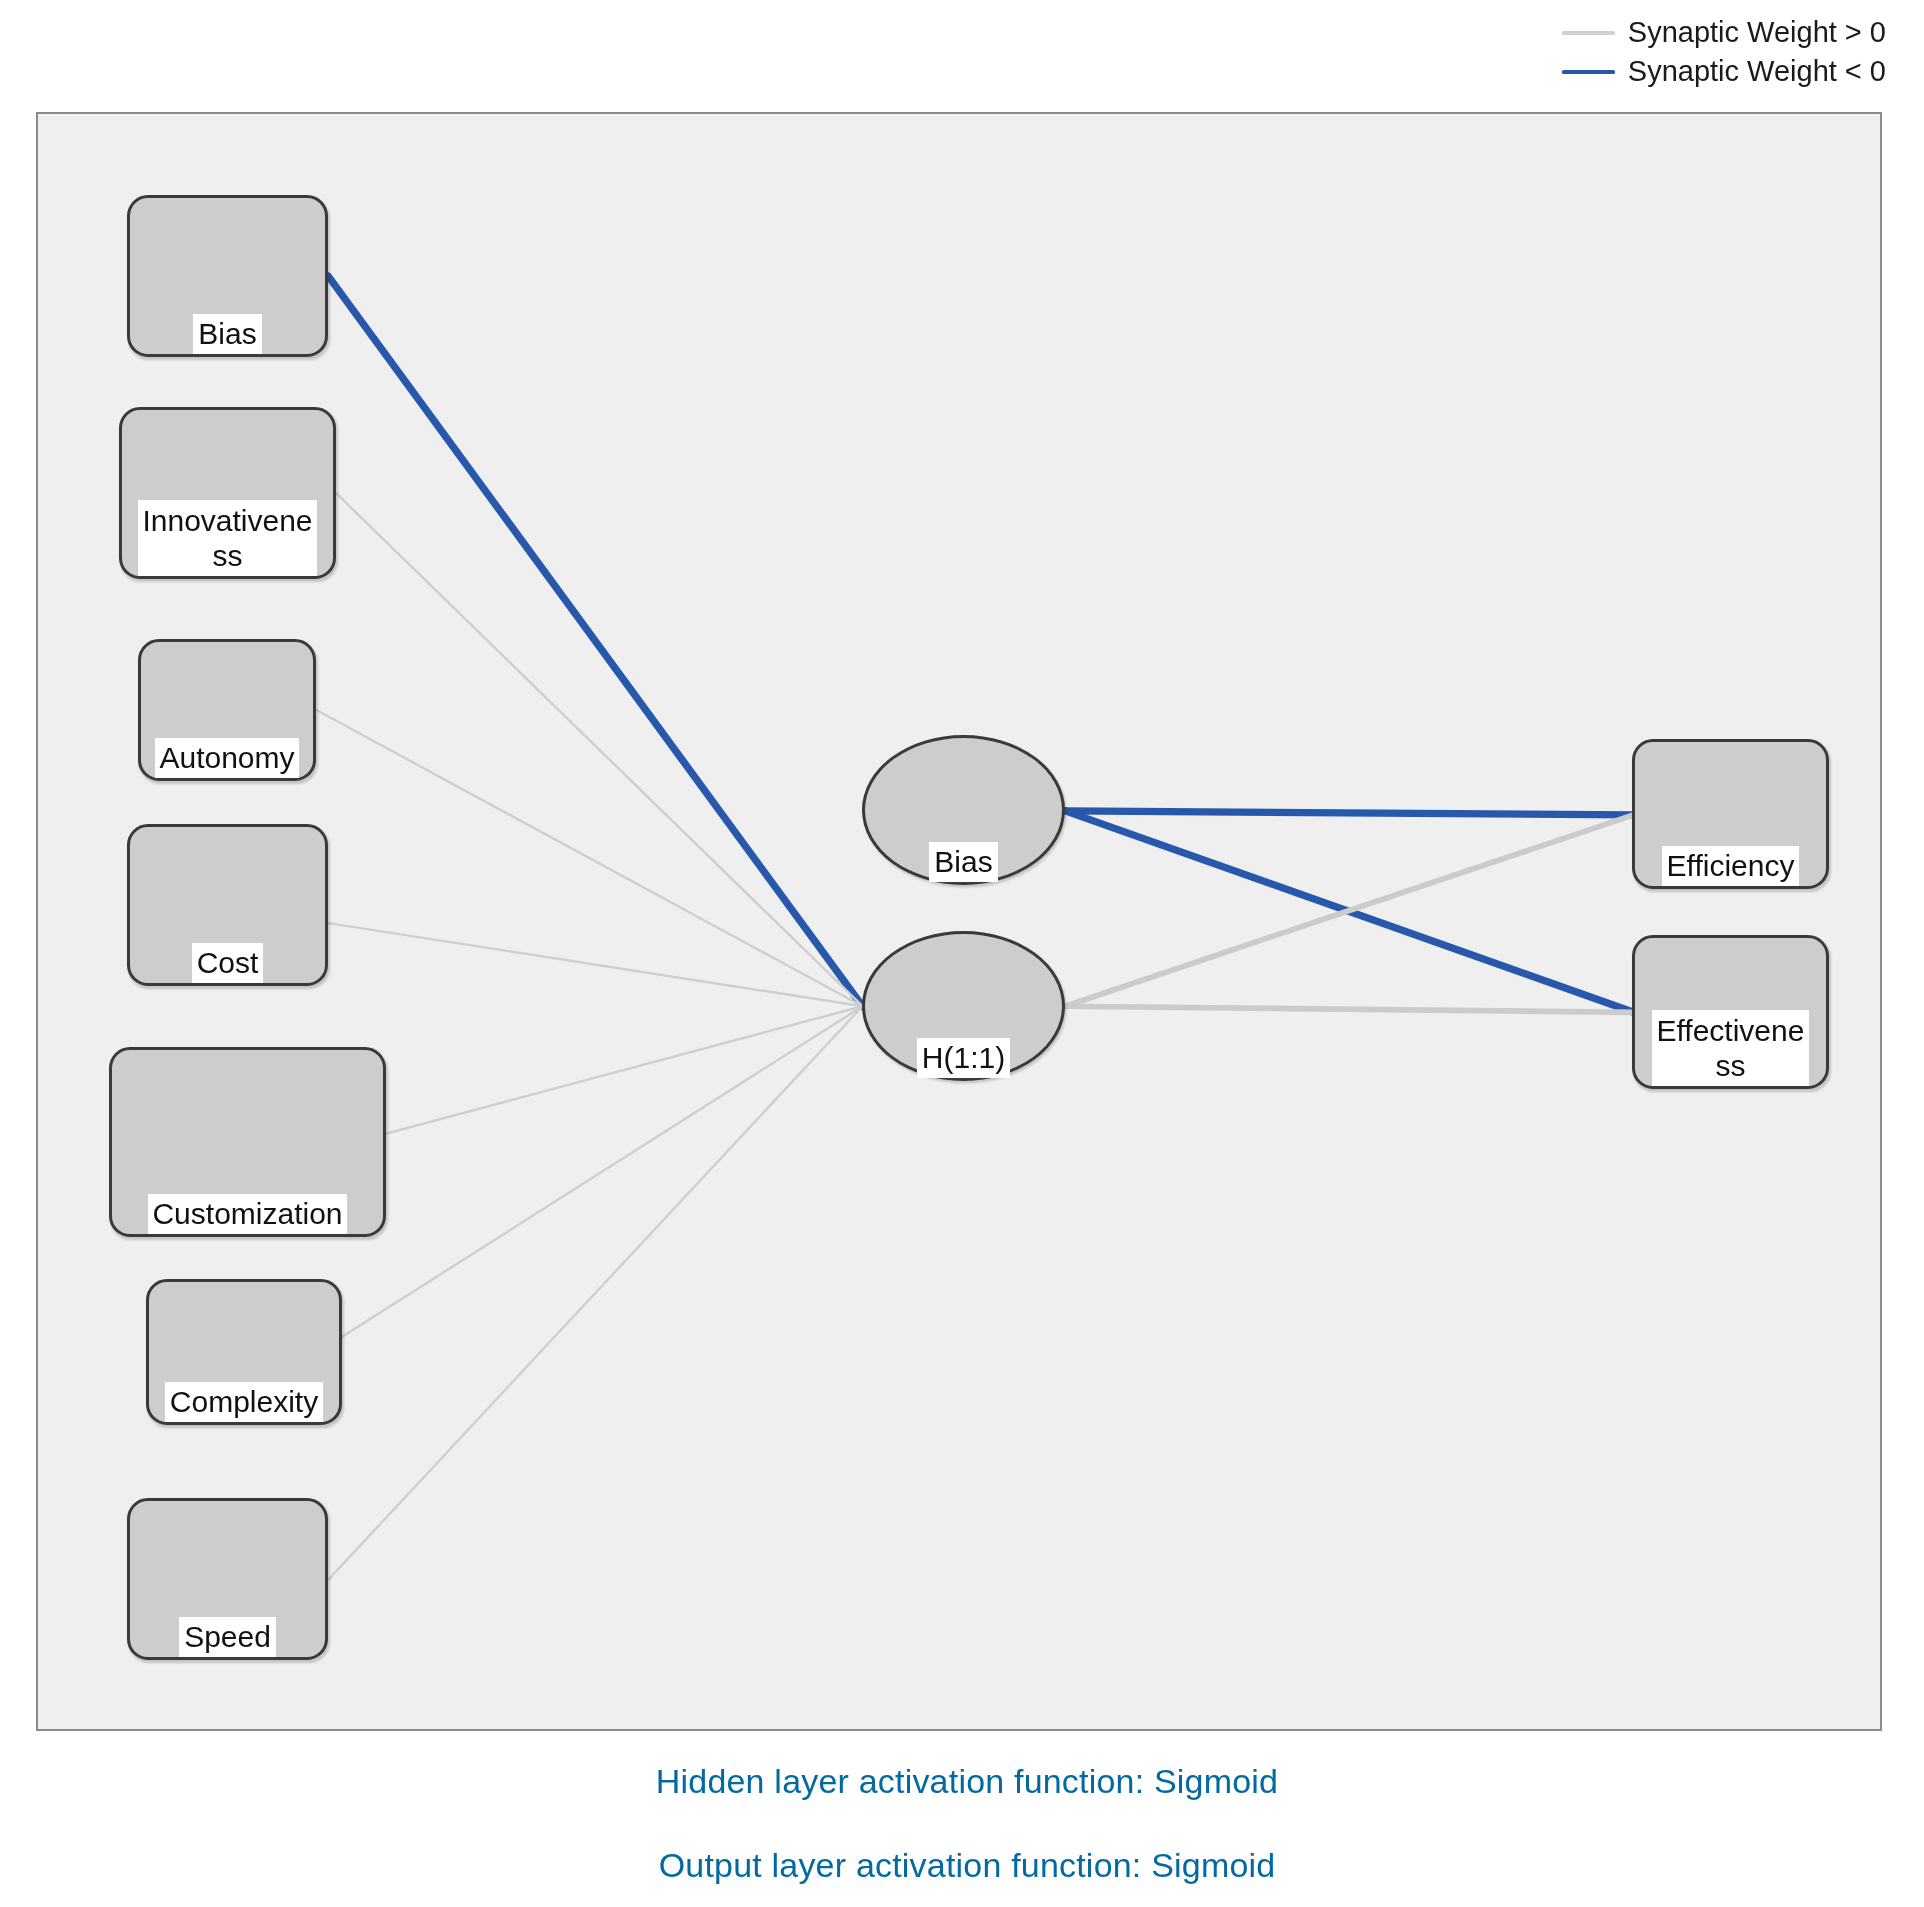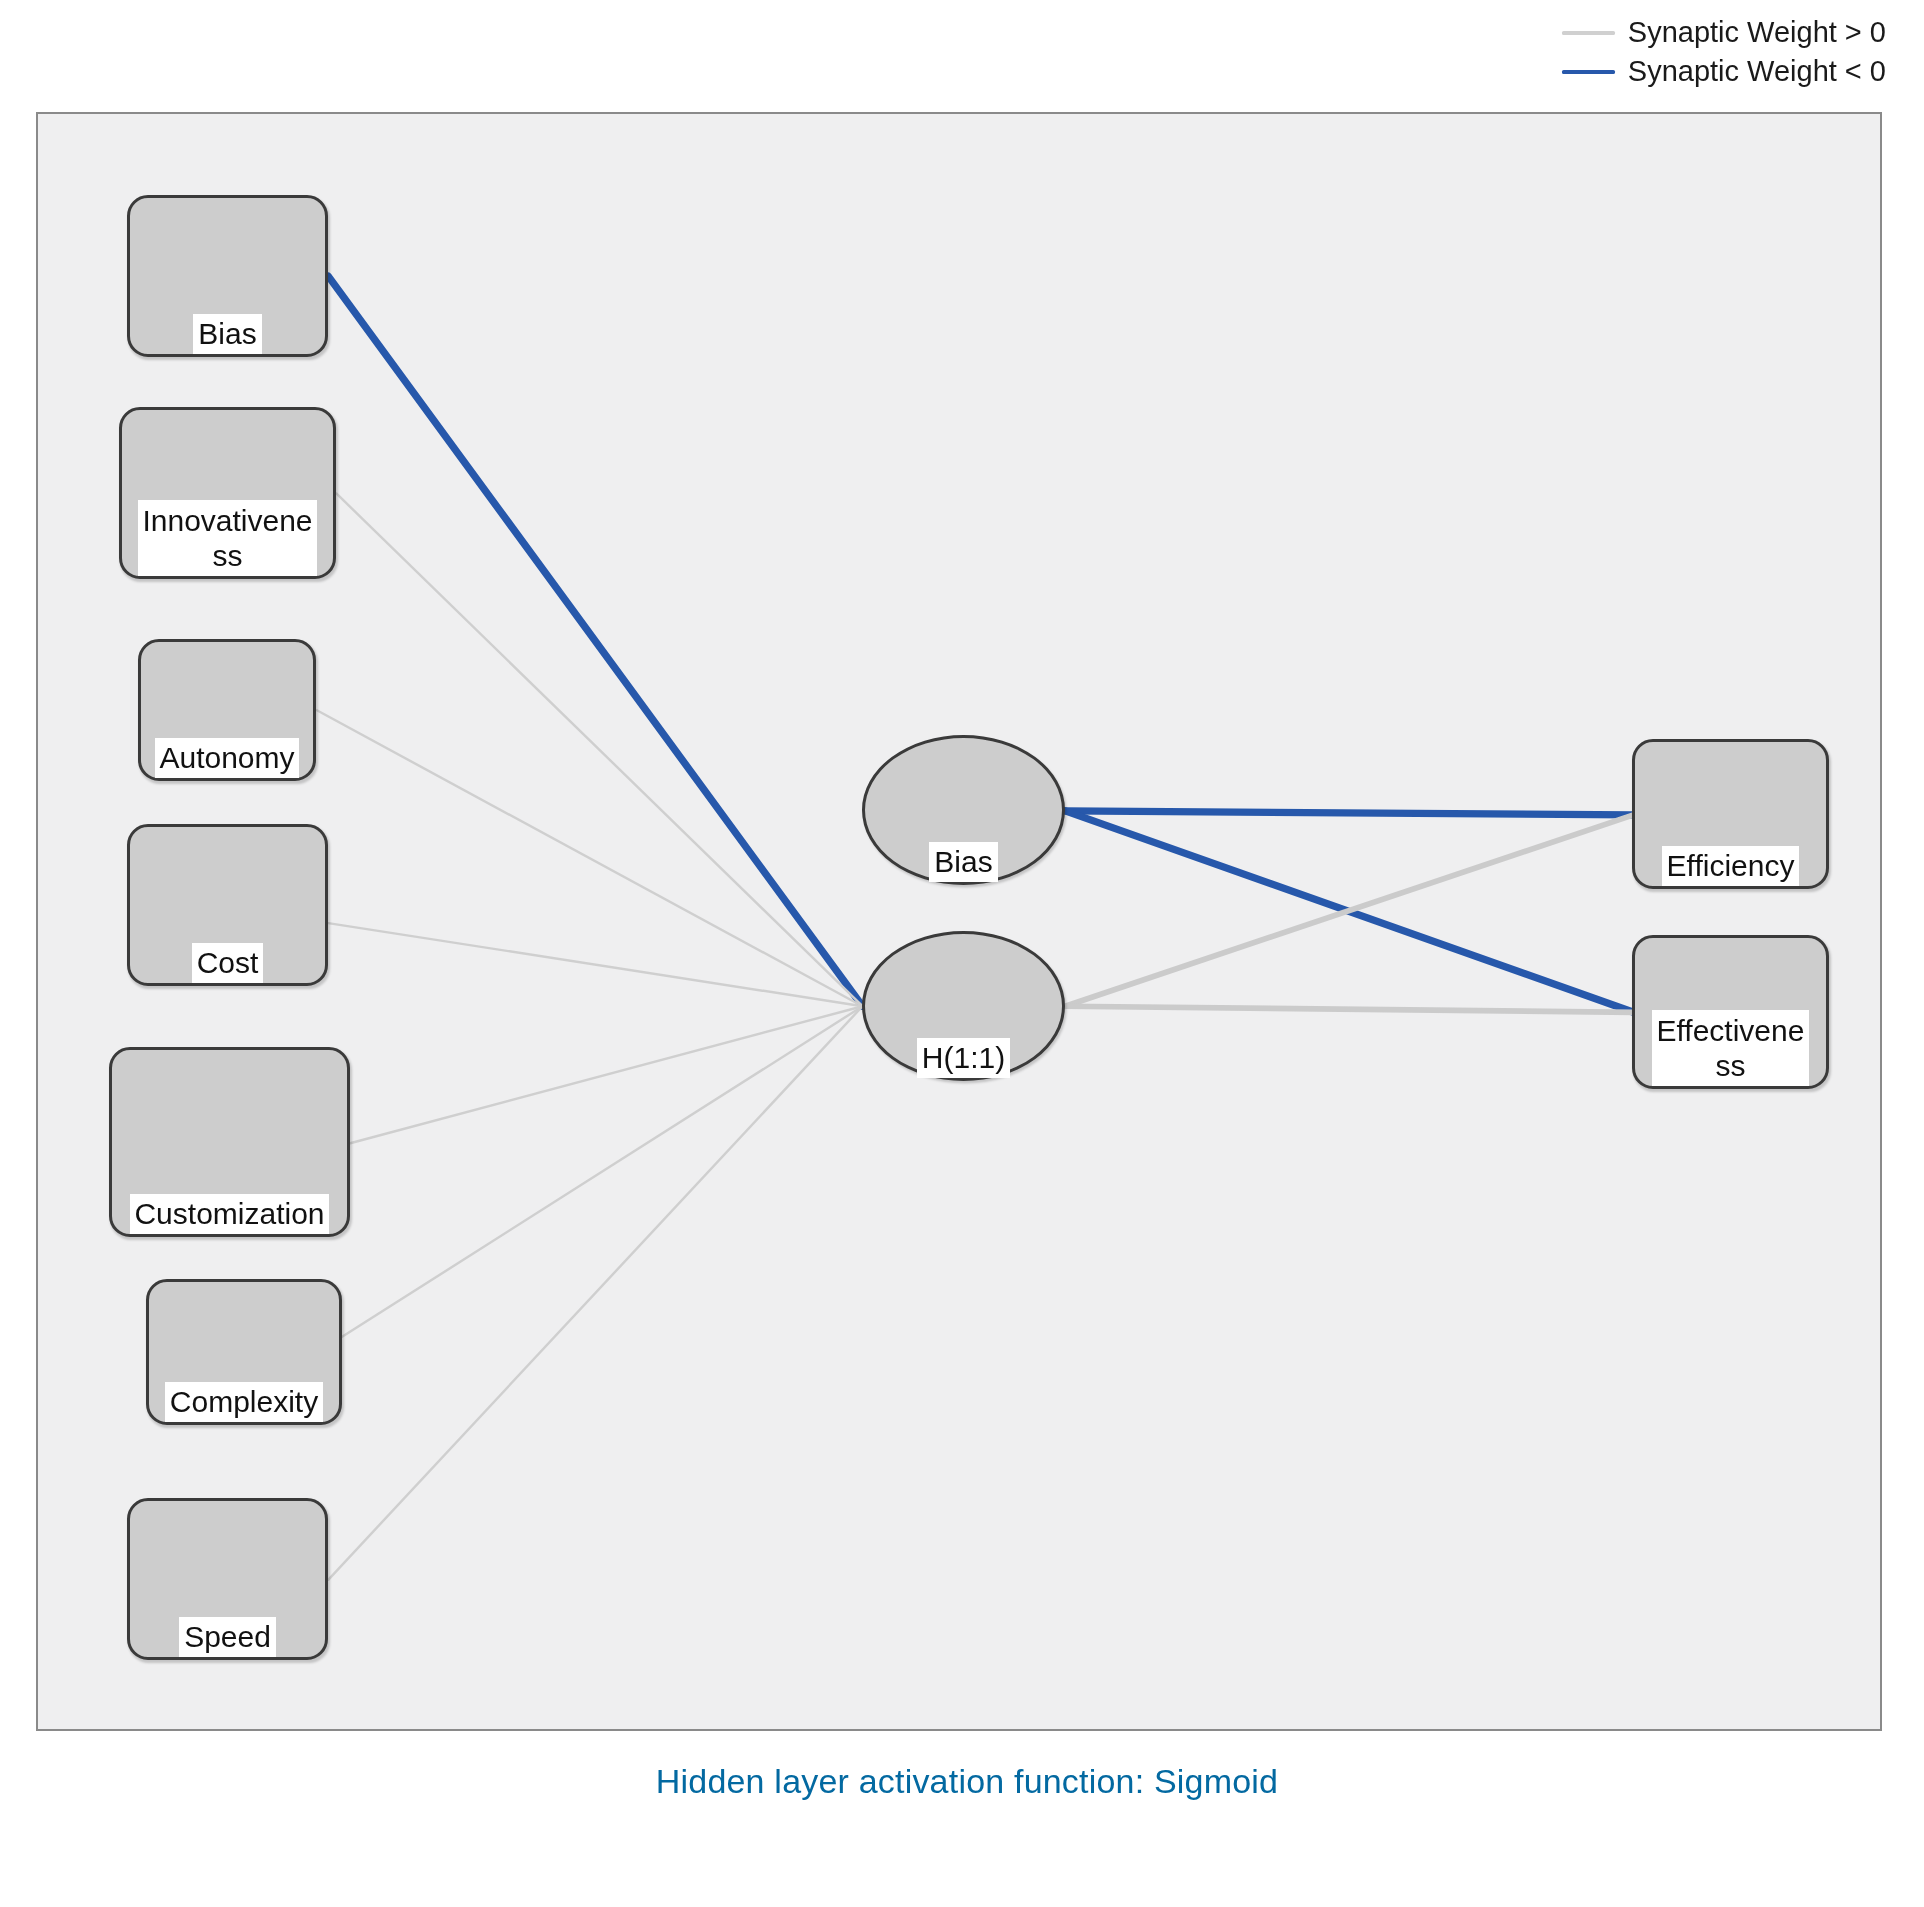--- a/index.html
+++ b/index.html
@@ -140,21 +140,21 @@
       <div class="node box" style="left: 81px; top: 293px; width: 217px; height: 172px;">
         <span class="node-label">Innovativene
 ss</span>
       </div>
       <div class="node box" style="left: 100px; top: 525px; width: 178px; height: 142px;">
         <span class="node-label">Autonomy</span>
       </div>
       <div class="node box" style="left: 89px; top: 710px; width: 201px; height: 162px;">
         <span class="node-label">Cost</span>
       </div>
-      <div class="node box" style="left: 71px; top: 933px; width: 241px; height: 190px;">
+      <div class="node box" style="left: 71px; top: 933px; width: 277px; height: 190px;">
         <span class="node-label">Customization</span>
       </div>
       <div class="node box" style="left: 108px; top: 1165px; width: 196px; height: 146px;">
         <span class="node-label">Complexity</span>
       </div>
       <div class="node box" style="left: 89px; top: 1384px; width: 201px; height: 162px;">
         <span class="node-label">Speed</span>
       </div>
       <div class="node ellipse" style="left: 824px; top: 621px; width: 203px; height: 150px;">
         <span class="node-label">Bias</span>
@@ -167,14 +167,15 @@
       </div>
       <div class="node box" style="left: 1594px; top: 821px; width: 197px; height: 154px;">
         <span class="node-label">Effectivene
 ss</span>
       </div>
     </div>
 </div>
 
 <div id="footer">
   <p class="footer-line">Hidden layer activation function: Sigmoid</p>
+  <p class="footer-line">Output layer activation function: Sigmoid</p>
 </div>
 
 
 </body></html>

